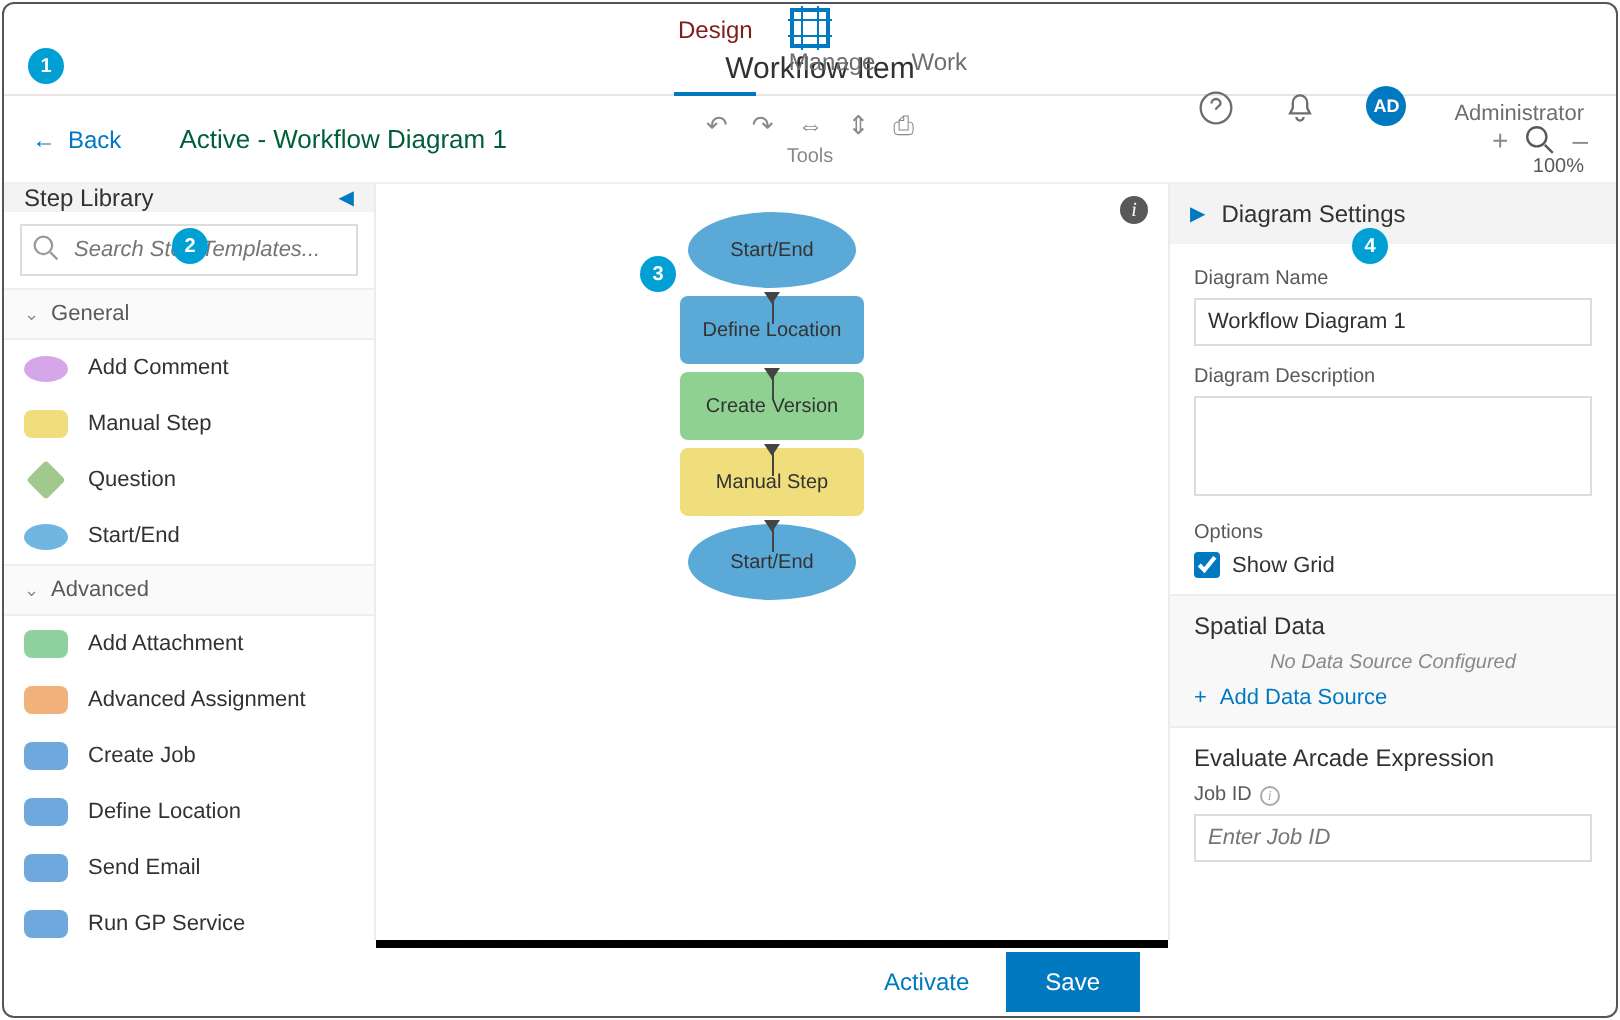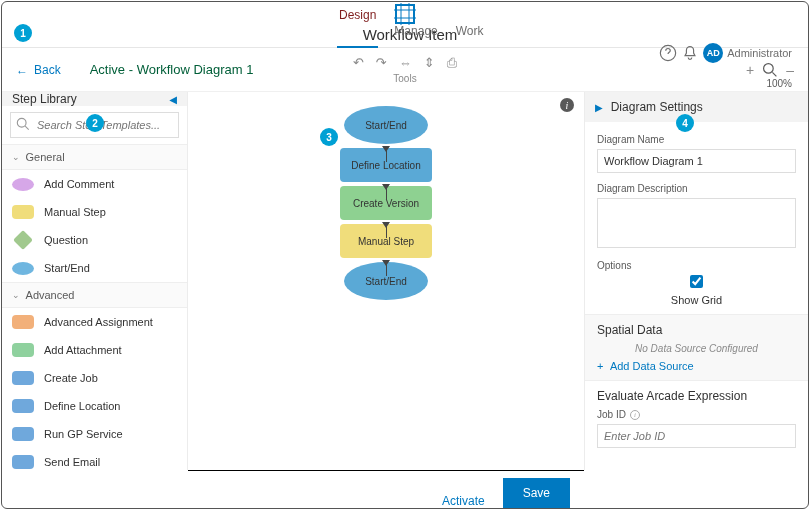--- a/index.html
+++ b/index.html
@@ -6,21 +6,21 @@
 body { width: 810px; height: 510px; overflow: hidden; background: #fff; }
 .frame { border: 1px solid #555; border-radius: 6px; width: 808px; height: 508px; margin: 1px; overflow: hidden; position: relative; background: #fff; }
 
 .topbar { display: flex; align-items: center; height: 46px; padding: 0 10px; border-bottom: 1px solid #e6e6e6; flex-direction: column;}
 .logo { width: 30px; height: 30px; display:flex;align-items:center;justify-content:center; margin: 0 6px;}
 .logo svg{width:24px;height:24px;}
 .title { font-size: 15px; color: #323232; margin-left: 10px; }
 .tabs { display: flex; position: absolute; left: 335px; top: 0; height: 46px; align-items: flex-end; gap: 14px; }
 .tab { font-size: 12px; color: #6e6e6e; padding: 0 2px 10px 2px; cursor: pointer; }
 .tab.active { color: #7f1d1d; border-bottom: 2px solid #0079c1; padding-bottom: 24px; }
-.topbar-right { margin-left: auto; display: flex; align-items: center; gap: 4px; }
+.topbar-right { margin-left: auto; display: flex; align-items: flex-end; gap: 24px; }
 .topicon { color: #6e6e6e; width: 18px; height: 18px; display: flex; align-items:center; justify-content:center; }
 .avatar { width: 20px; height: 20px; border-radius: 50%; background: #0079c1; color: #fff; font-size: 9px; font-weight: 600; display: flex; align-items: center; justify-content: center; }
 .username { font-size: 11px; color: #6e6e6e; margin-right: 6px;}
 
 .subbar { height: 44px; display: flex; align-items: center; padding: 0 14px; position: relative; border-bottom: 1px solid #f0f0f0; }
 .back { color: #0079c1; font-size: 12px; display:flex; align-items:center; cursor:pointer;}
 .back .arrow{ margin-right:6px; font-size: 12px;}
 .crumb { margin-left: 29px; font-size: 13px; color: #005e38; }
 .tools { position:absolute; left: 50%; transform: translateX(-50%); display:flex; flex-direction:column; align-items:center; gap:2px;}
 .toolrow { display:flex; gap:12px; color:#8a8a8a; font-size:13px;}
@@ -68,31 +68,31 @@
 .arrow-down::before{content:""; display:block; width:1px; height:16px; background:#444; margin:0 auto;}
 .arrow-down::after{content:""; display:block; width:0;height:0; border-left:4px solid transparent; border-right:4px solid transparent; border-top:6px solid #444; position:absolute; bottom:-6px; left:50%; transform:translateX(-50%);}
 
 .right { width: 224px; border-left:1px solid #ececec; display:flex; flex-direction:column; overflow:hidden;}
 .right-head { height:30px; background:#f3f3f3; display:flex; align-items:center; padding:0 10px; font-size:12px; color:#323232;}
 .right-head .collapse { margin-right:8px; color:#0079c1; font-size:10px; cursor:pointer;}
 .right-body { padding: 8px 12px; font-size:11px; color:#595959; overflow-y:auto;}
 .flabel { font-size:10px; color:#595959; margin-bottom:4px; margin-top:4px;}
 .finput { width:100%; height:24px; border:1px solid #ddd; padding:0 6px; font-size:11px; color:#323232;}
 .ftext { width:100%; height:50px; border:1px solid #ddd; padding:4px 6px; font-size:11px; resize:none;}
-.chk { display:flex; align-items:center; gap:6px; font-size:11px; color:#323232;flex-direction:column;}
+.chk { display:flex; align-items:center; gap:6px; font-size:11px; color:#323232;}
 .chk input{ accent-color:#0079c1; width:13px; height:13px;}
 .section { padding: 8px 12px; border-top:1px solid #eee;}
 .section-title { font-size:12px; color:#323232; margin-bottom:6px;}
 .nodata { text-align:center; font-size:10px; font-style:italic; color:#8a8a8a; margin:6px 0;}
 .addlink { color:#0079c1; font-size:11px; cursor:pointer;}
 .addlink .plus{ margin-right:4px;}
 .jobid-label { display:flex; align-items:center; gap:4px;}
 .jobid-label .info{ width:10px;height:10px; border:1px solid #aaa; border-radius:50%; font-size:7px; display:flex;align-items:center;justify-content:center; color:#aaa; font-family: Georgia, serif; font-style: italic;}
 
-.footer { position:absolute; bottom:0; left:186px; right:224px; height:38px; border-top:1px solid #000000; display:flex; align-items:flex-end; justify-content:flex-end; padding:0 14px; gap:18px; background:#fff;}
+.footer { position:absolute; bottom:0; left:186px; right:224px; height:38px; border-top:4px solid #000000; display:flex; align-items:center; justify-content:flex-end; padding:0 14px; gap:18px; background:#fff;}
 .btn-link { color:#0079c1; font-size:12px; cursor:pointer;}
 .btn-primary { background:#0079c1; color:#fff; font-size:12px; padding:8px 20px; border:none; cursor:pointer;}
 
 .callout { position:absolute; width:18px;height:18px; border-radius:50%; background:#00a0d4; color:#fff; font-size:10px; font-weight:600; display:flex;align-items:center;justify-content:center; z-index:20;}
 #c1{ left:12px; top:22px;}
 #c2{ left:84px; top:112px;}
 #c3{ left:318px; top:126px;}
 #c4{ left:674px; top:112px;}
 </style>
 </head>
@@ -190,42 +190,42 @@
           <div class="step-item">
             <div class="shape diamond c-green2"></div>
             <span>Question</span>
           </div>
           <div class="step-item">
             <div class="shape ellipse c-blue"></div>
             <span>Start/End</span>
           </div>
           <div class="group-head"><span class="chev">⌄</span>Advanced</div>
           <div class="step-item">
+            <div class="shape rect c-green"></div>
+            <span>Add Attachment</span>
+          </div>
+          <div class="step-item">
             <div class="shape rect c-orange"></div>
             <span>Advanced Assignment</span>
           </div>
           <div class="step-item">
-            <div class="shape rect c-green"></div>
-            <span>Add Attachment</span>
-          </div>
-          <div class="step-item">
             <div class="shape rect c-blue2"></div>
             <span>Create Job</span>
           </div>
           <div class="step-item">
             <div class="shape rect c-blue2"></div>
             <span>Define Location</span>
           </div>
           <div class="step-item">
             <div class="shape rect c-blue2"></div>
+            <span>Send Email</span>
+          </div>
+          <div class="step-item">
+            <div class="shape rect c-blue2"></div>
             <span>Run GP Service</span>
-          </div>
-          <div class="step-item">
-            <div class="shape rect c-blue2"></div>
-            <span>Send Email</span>
           </div>
         </div>
     </div>
 
     <div class="canvas">
       <div class="grid"></div>
       <div class="canvas-info">i</div>
       <div class="flow" id="flow">
           <div class="node ellipse nblue">Start/End</div>
           <div class="arrow-down"></div>

